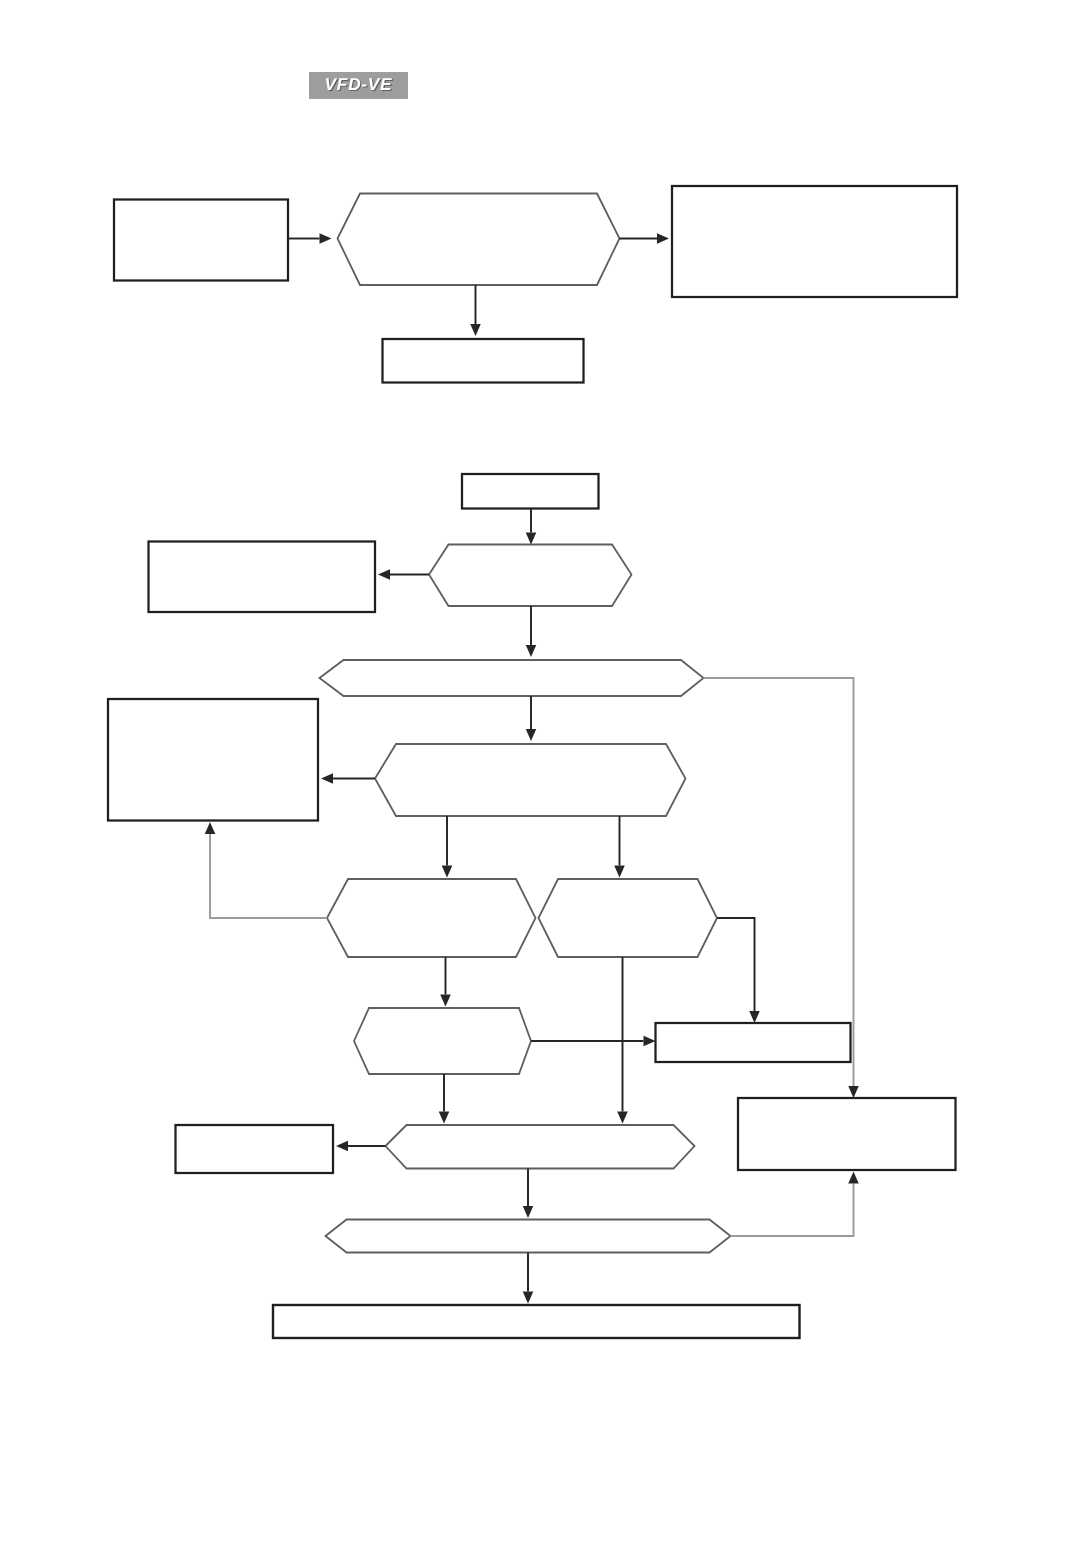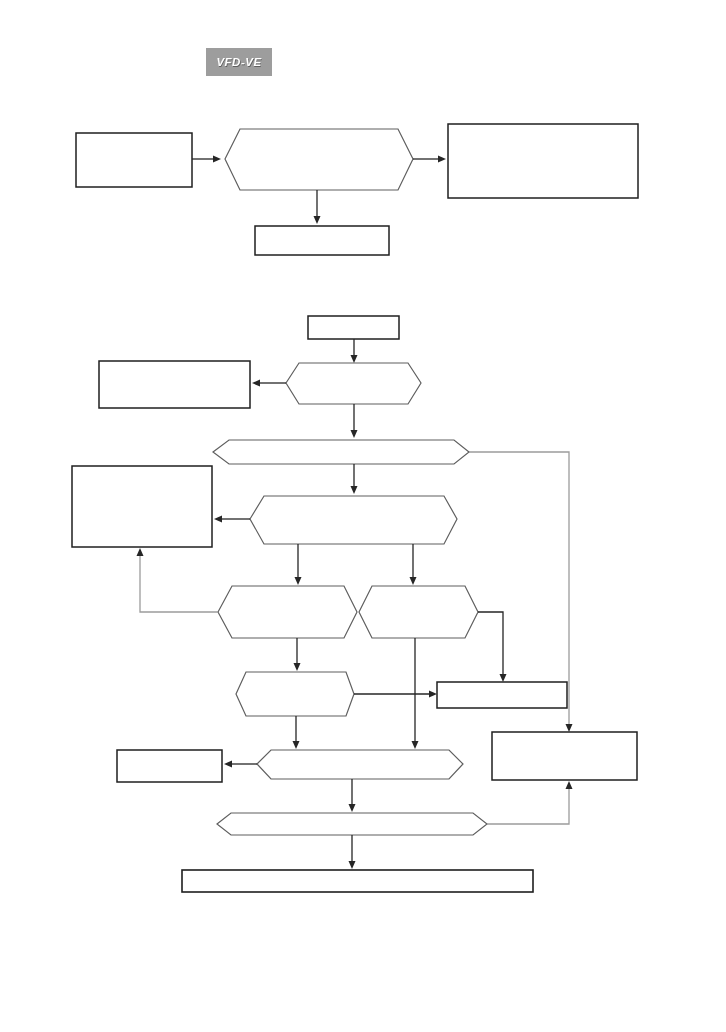--- a/index.html
+++ b/index.html
@@ -5,21 +5,21 @@
   html, body { margin: 0; padding: 0; }
   body {
     width: 726px; height: 1032px;
     background: var(--page-bg, #ffffff);
     position: relative;
     font-family: "Liberation Sans", sans-serif;
     overflow: hidden;
   }
   .logo {
     position: absolute; left: 206px; top: 48px;
-    width: 66px; height: 28px;
+    width: 66px; height: 18px;
     background: var(--logo-bg, #9d9d9d);
     display: flex; align-items: center; justify-content: center;
     color: var(--logo-text-color, #ffffff);
     font-style: italic; font-weight: bold; font-size: 11.5px;
     letter-spacing: 0.5px;
     text-shadow: 0.7px 0.7px 0 #606060;
     user-select: none;
   }
   svg.flow { position: absolute; left: 0; top: 0; }
   .rect-node  { fill: #ffffff; stroke: var(--rect-border, #1f1f1f); stroke-width: 1.5; }

